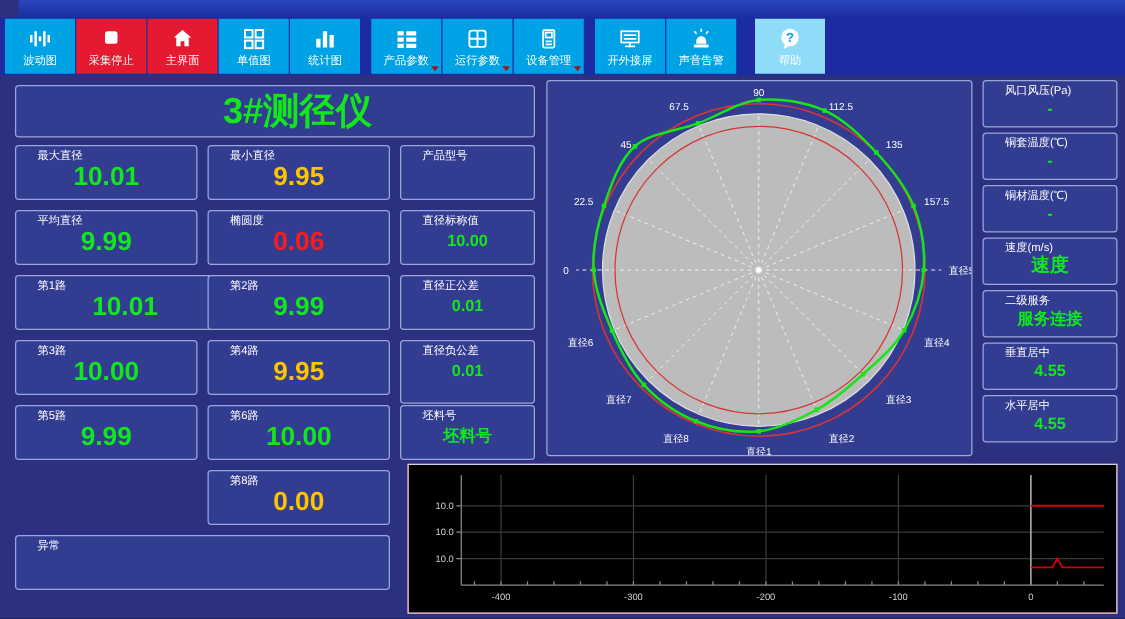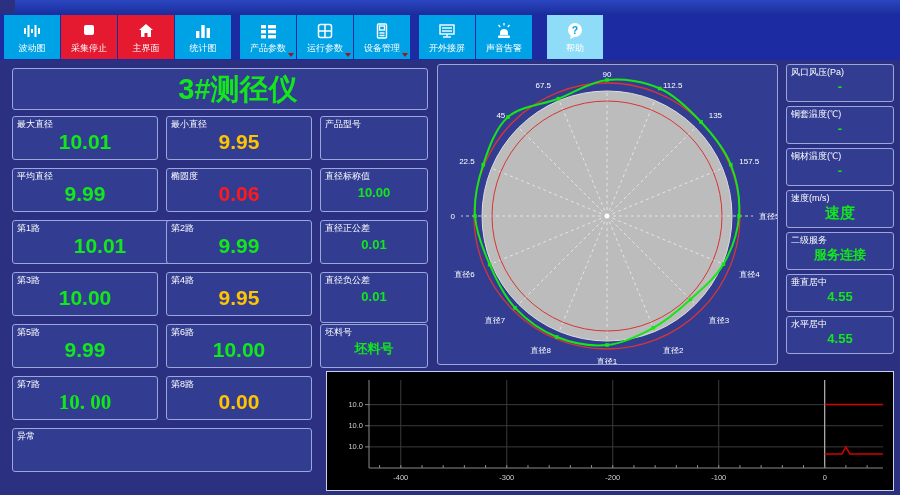--- a/index.html
+++ b/index.html
@@ -20,21 +20,21 @@
     justify-content:center;gap:2px;margin-right:1px;position:relative;cursor:pointer;flex:0 0 auto;}
   .tbtn.red{background:#e51a30;}
   .tbtn.blue{background:#00a2e6;}
   .tbtn.lightblue{background:#8edcf8;}
   .tlabel{font-size:9px;color:#fff;line-height:10px;white-space:nowrap;}
   .caret{position:absolute;right:2px;bottom:2px;width:0;height:0;
     border-left:3px solid transparent;border-right:3px solid transparent;border-top:4px solid #a80e1e;}
   .gap8{width:8px;flex:0 0 auto;} .gap14{width:14px;flex:0 0 auto;}
   
   .box{position:absolute;background:#323d92;border:1px solid #9aa7da;border-radius:3px;
-    box-sizing:border-box;padding:2px 4px;overflow:hidden;}
+    box-sizing:border-box;padding:2px 17px;overflow:hidden;}
   .blabel{font-size:9px;color:#fff;display:block;line-height:10px;white-space:nowrap;}
   .bval{text-align:center;font-weight:bold;font-size:21px;line-height:26px;}
   .bval.small{font-size:13px;line-height:24px;}
   .sval{text-align:center;font-weight:bold;font-size:13px;line-height:20px;}
   .c-green{color:#12e71c;} .c-yellow{color:#ffc400;} .c-red{color:#ff1a1a;}
   .serif{font-family:"Liberation Serif",serif;}
   .gauge-title{position:absolute;left:12px;top:68px;width:416px;height:42px;
     background:#323d92;border:1px solid #9aa7da;border-radius:3px;box-sizing:border-box;
     color:#12e71c;font-size:29px;font-weight:bold;text-align:center;line-height:40px;padding-left:36px;}
   .alarm-val{font-size:20px;color:#ff1414;font-weight:bold;text-align:center;line-height:30px;margin-top:46px;}
@@ -74,20 +74,31 @@
       <span class="tlabel">采集停止</span>
     </div>
     <div class="tbtn red">
       <svg width="20" height="20" viewBox="0 0 20 20">
           <path d="M10 3 L17 9 H15 V16 H11.5 V12 H8.5 V16 H5 V9 H3 Z" fill="#fff"></path>
         </svg>
       <span class="tlabel">主界面</span>
     </div>
     <div class="tbtn blue">
       <svg width="20" height="20" viewBox="0 0 20 20">
+          <g fill="none" stroke="#fff" stroke-width="1.6">
+            <rect x="3" y="3" width="6" height="6"></rect>
+            <rect x="11.5" y="3" width="6" height="6"></rect>
+            <rect x="3" y="11.5" width="6" height="6"></rect>
+            <rect x="11.5" y="11.5" width="6" height="6"></rect>
+          </g>
+        </svg>
+      <span class="tlabel">单值图</span>
+    </div>
+    <div class="tbtn blue">
+      <svg width="20" height="20" viewBox="0 0 20 20">
           <g fill="#fff">
             <rect x="3" y="10" width="3.4" height="7"></rect>
             <rect x="8.3" y="4" width="3.4" height="13"></rect>
             <rect x="13.6" y="7" width="3.4" height="10"></rect>
           </g>
         </svg>
       <span class="tlabel">统计图</span>
     </div>
     <div class="gap8"></div>
     <div class="tbtn blue">
@@ -177,24 +188,20 @@
     <span class="blabel">第1路</span>
     <div class="bval c-green">10.01</div>
   </div>
   <div class="box" style="left:12px;top:272px;width:146px;height:44px">
     <span class="blabel">第3路</span>
     <div class="bval c-green">10.00</div>
   </div>
   <div class="box" style="left:12px;top:324px;width:146px;height:44px">
     <span class="blabel">第5路</span>
     <div class="bval c-green">9.99</div>
-  </div>
-  <div class="box" style="left:12px;top:376px;width:146px;height:44px">
-    <span class="blabel">第7路</span>
-    <div class="bval serif c-green">10. 00</div>
   </div>
 
   <div class="box" style="left:166px;top:116px;width:146px;height:44px">
     <span class="blabel">最小直径</span>
     <div class="bval c-yellow">9.95</div>
   </div>
   <div class="box" style="left:166px;top:168px;width:146px;height:44px">
     <span class="blabel">椭圆度</span>
     <div class="bval c-red">0.06</div>
   </div>

